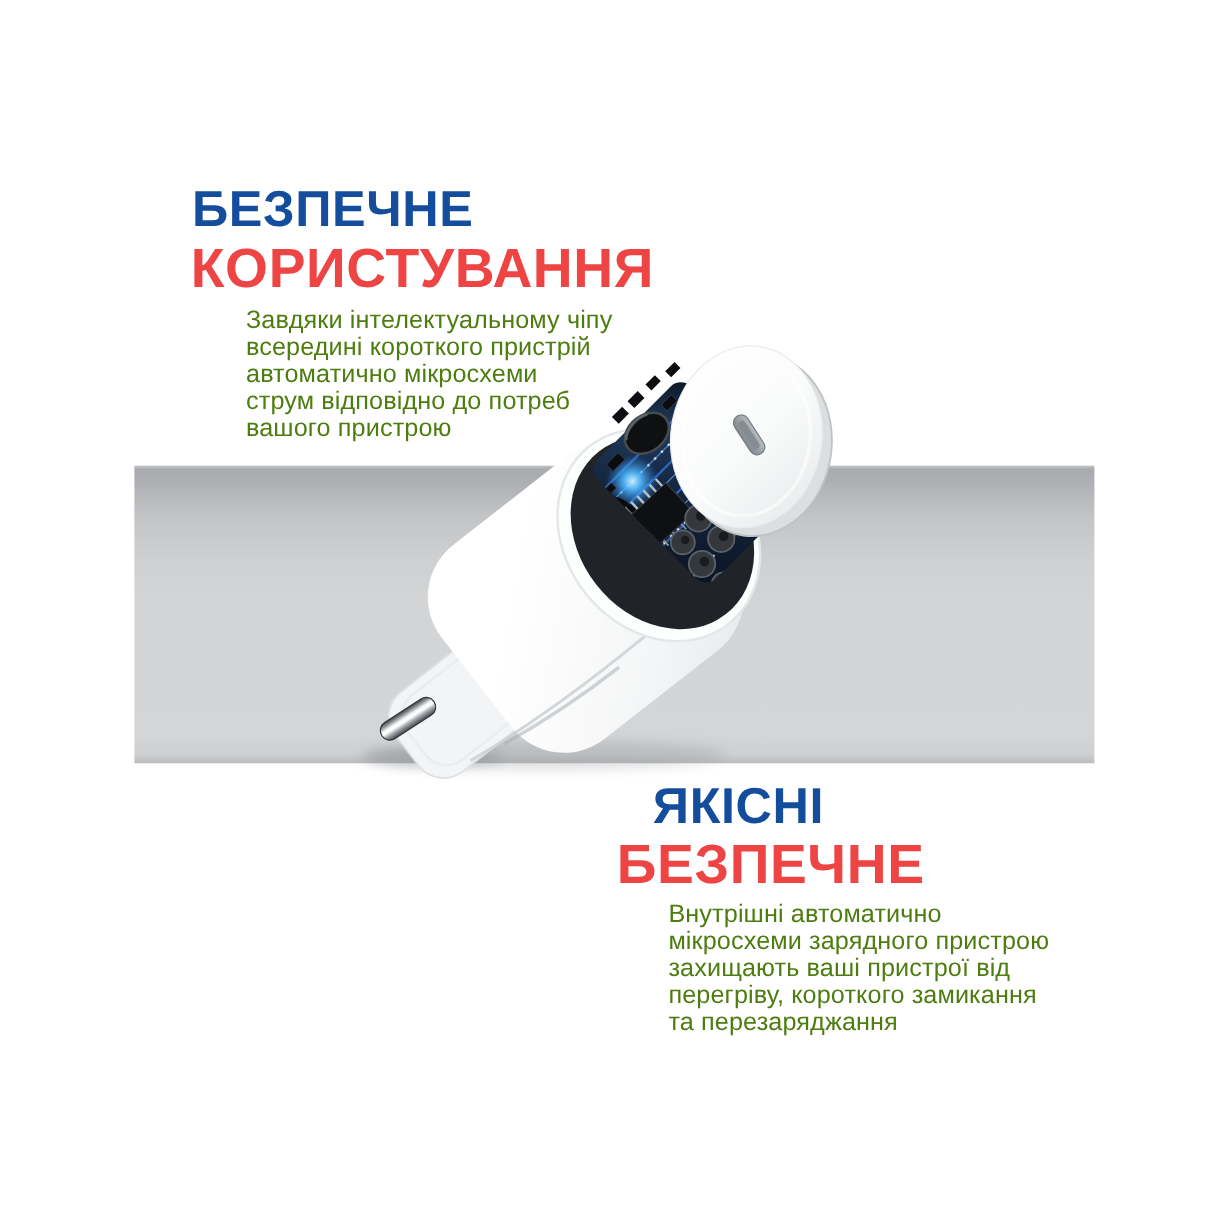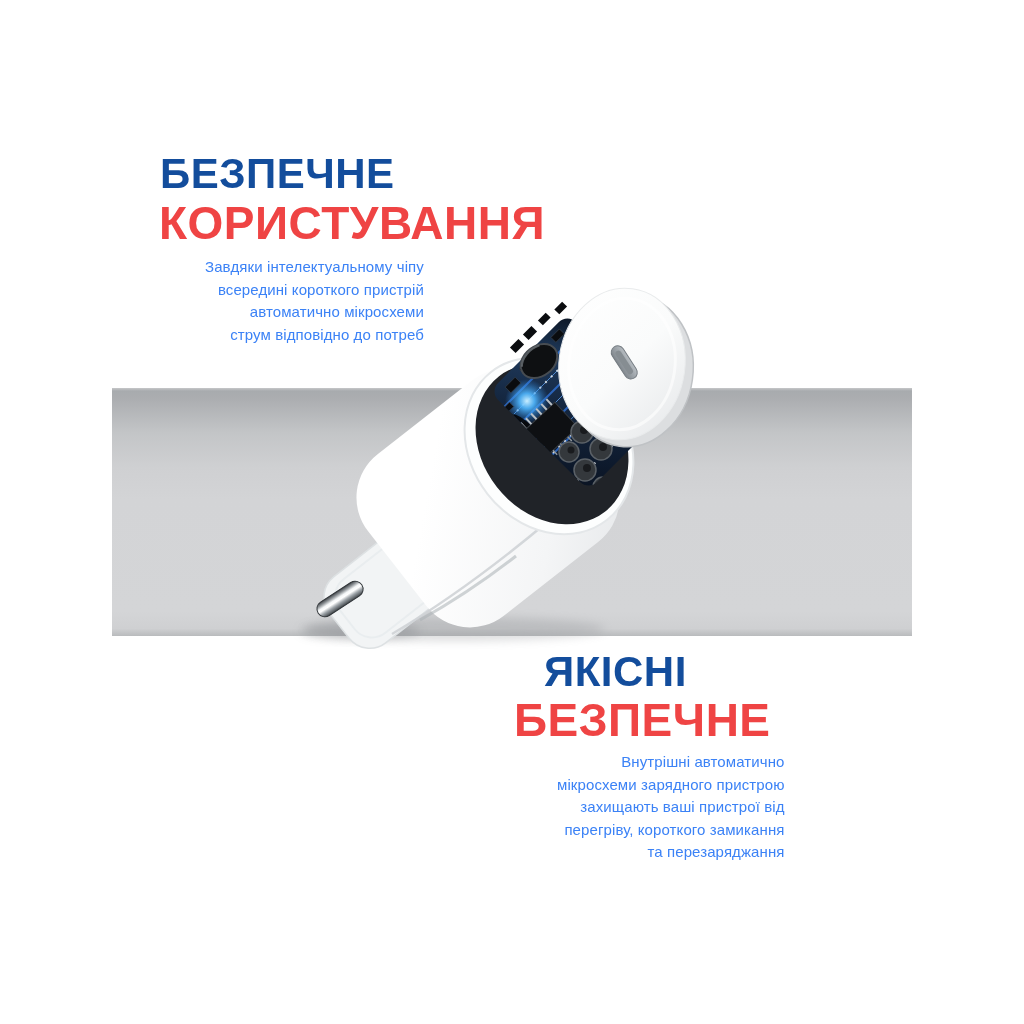--- a/index.html
+++ b/index.html
@@ -16,39 +16,40 @@
   }
   .title-bold{
     position:absolute;color:#134d9c;font-weight:bold;
     font-size:42px;line-height:46px;letter-spacing:.5px;white-space:nowrap;
   }
   .title-light{
     position:absolute;color:#ef4444;font-weight:700;
     font-size:46px;line-height:50px;letter-spacing:.5px;white-space:nowrap;
   }
   .para{
-    position:absolute;color:#3b82f6;font-size:15px;line-height:22.5px;
-    letter-spacing:.1px;white-space:nowrap;text-align:right;
+    position:absolute;color:#4d7c0f;font-size:21px;line-height:22.5px;
+    letter-spacing:.1px;white-space:nowrap;
   }
   #charger{position:absolute;left:0;top:0;width:1024px;height:1024px;}
 </style>
 </head>
 <body>
 
 <div class="canvas">
 
   <div class="band"></div>
 
   <div class="title-bold" style="left:160px;top:151px;text-align:center;">БЕЗПЕЧНЕ</div>
   <div class="title-light" style="left:159px;top:198px;">КОРИСТУВАННЯ</div>
   <div class="para" style="left:205px;top:256px;">
     <div>Завдяки інтелектуальному чіпу</div>
     <div>всередині короткого пристрій</div>
     <div>автоматично мікросхеми</div>
     <div>струм відповідно до потреб</div>
+    <div>вашого пристрою</div>
   </div>
 
   <svg id="charger" viewBox="0 0 1024 1024" role="img" aria-label="Білий зарядний пристрій USB-C у розрізі з видимою платою та мікросхемами">
     <defs>
       <linearGradient id="bodyG" x1="0" y1="0" x2="1" y2="1">
         <stop offset="0.30" stop-color="#ffffff"></stop>
         <stop offset="0.72" stop-color="#f4f5f6"></stop>
         <stop offset="1" stop-color="#e6e8ea"></stop>
       </linearGradient>
       <linearGradient id="discG" x1="0" y1="0" x2="1" y2="0.9">

